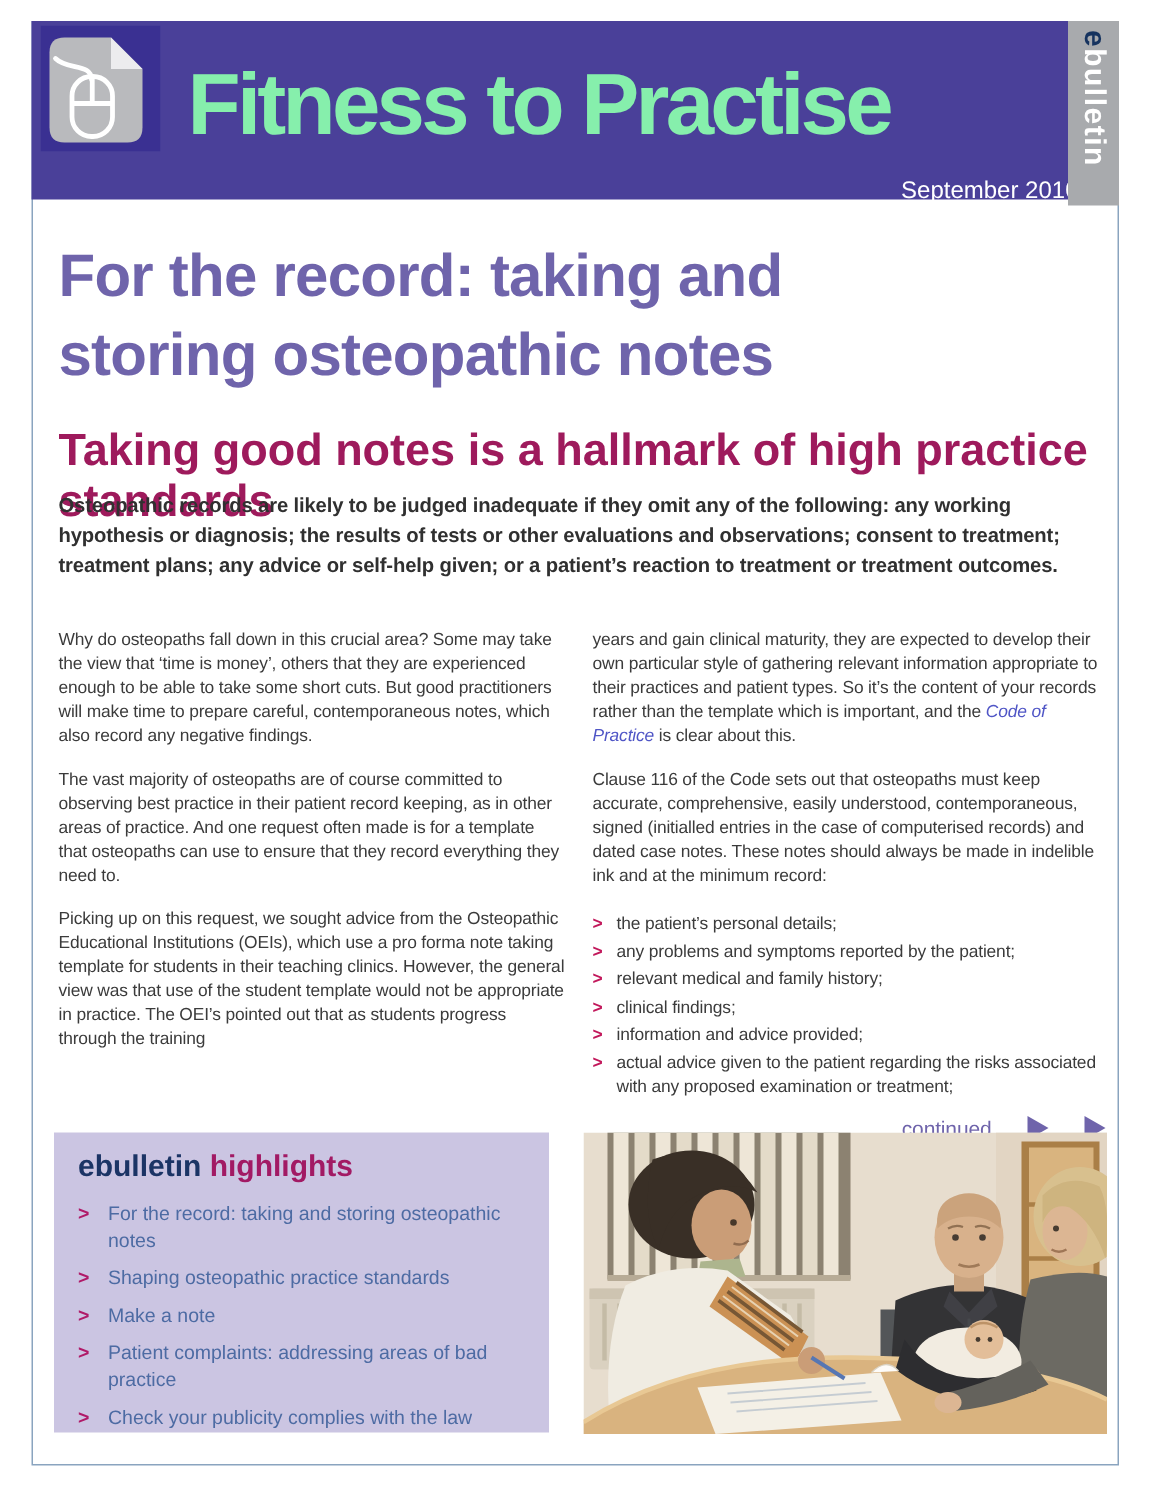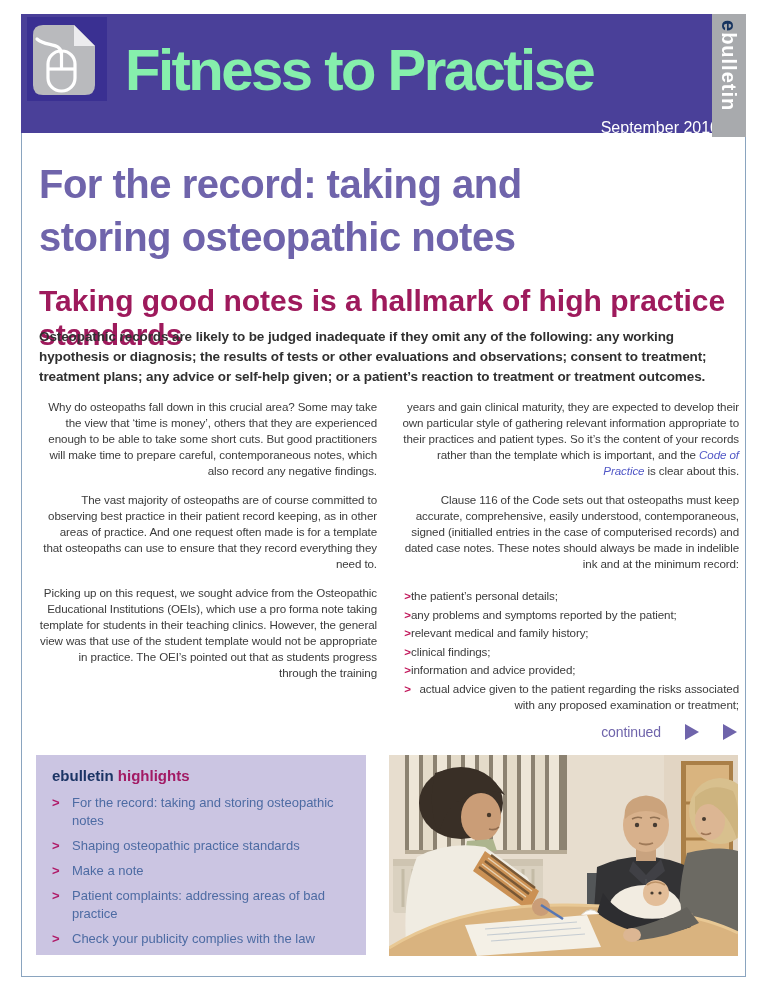--- a/index.html
+++ b/index.html
@@ -20,37 +20,37 @@
         color:#86efac;letter-spacing:-2.5px;white-space:nowrap;}
   .header-date{position:absolute;left:21px;top:105px;width:683px;text-align:right;
         color:#ffffff;font-size:16px;padding-right:6px;box-sizing:border-box;}
   
   .headline{position:absolute;left:39px;top:158px;font-size:40px;line-height:53px;
         font-weight:bold;color:#6f64ab;letter-spacing:-0.5px;}
   .subhead{position:absolute;left:39px;top:284px;font-size:30px;font-weight:bold;color:#9e1a5c;}
   .intro{position:absolute;left:39px;top:327px;width:700px;font-size:13.5px;font-weight:bold;
         color:#303030;line-height:20px;letter-spacing:-0.1px;}
   
-  .col{position:absolute;top:399px;font-size:11.6px;line-height:16px;color:#3b3b3b;
-        letter-spacing:-0.1px;text-align:right;}
+  .col{position:absolute;top:419px;font-size:11.6px;line-height:16px;color:#3b3b3b;
+        letter-spacing:-0.1px;}
   .col-left{left:39px;width:338px;}
   .col-right{left:395px;width:344px;}
   .col p{margin:0 0 13px 0;}
   .code-link{color:#5056c6;font-style:italic;cursor:pointer;}
   .bullet-list{list-style:none;margin:16px 0 0 0;padding:0;}
   .bullet-list li{display:flex;line-height:16.5px;margin:0 0 2px 0;}
   .bullet-marker{color:#c2185b;width:16px;flex:none;font-weight:bold;}
   .continued-row{margin-top:10px;display:flex;justify-content:flex-end;align-items:center;
         gap:24px;color:#6f64ab;font-size:14px;padding-right:2px;cursor:pointer;}
   .tri{width:0;height:0;border-top:8px solid transparent;border-bottom:8px solid transparent;
         border-left:14px solid #6f64ab;}
   
   .highlights{position:absolute;left:36px;top:755px;width:330px;height:200px;background:#cbc5e2;
         box-sizing:border-box;padding:10px 14px 8px 16px;}
-  .highlights-title{font-size:15px;font-weight:bold;margin:2px 0 10px 0;}
+  .highlights-title{font-size:20px;font-weight:bold;margin:2px 0 10px 0;}
   .hl-navy{color:#1b3465;}
   .hl-magenta{color:#a21a64;}
   .hl-list{list-style:none;margin:0;padding:0;}
   .hl-list li{display:flex;font-size:13px;line-height:18px;color:#4d6ba3;margin:0 0 7px 0;
         cursor:pointer;}
   .hl-marker{color:#b01a68;width:20px;flex:none;font-weight:bold;}
   
   .photo{position:absolute;left:389px;top:755px;width:349px;height:201px;}
   .photo svg{display:block;}
 </style>

